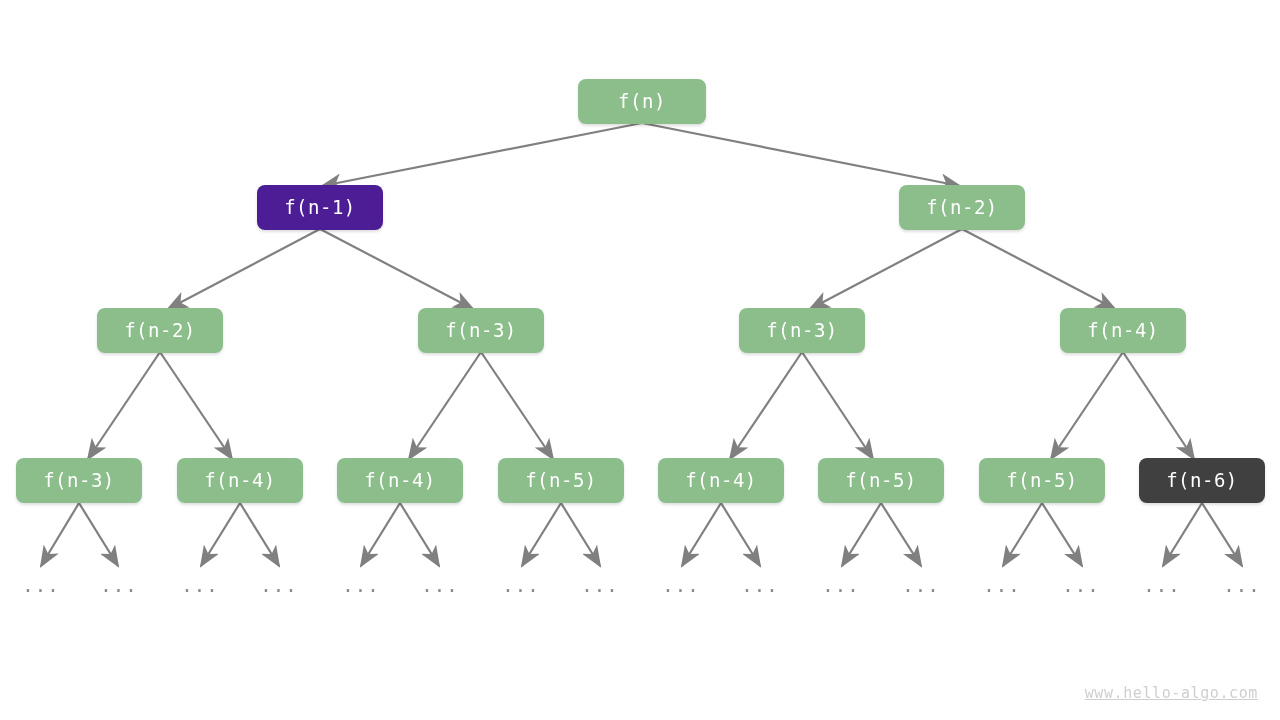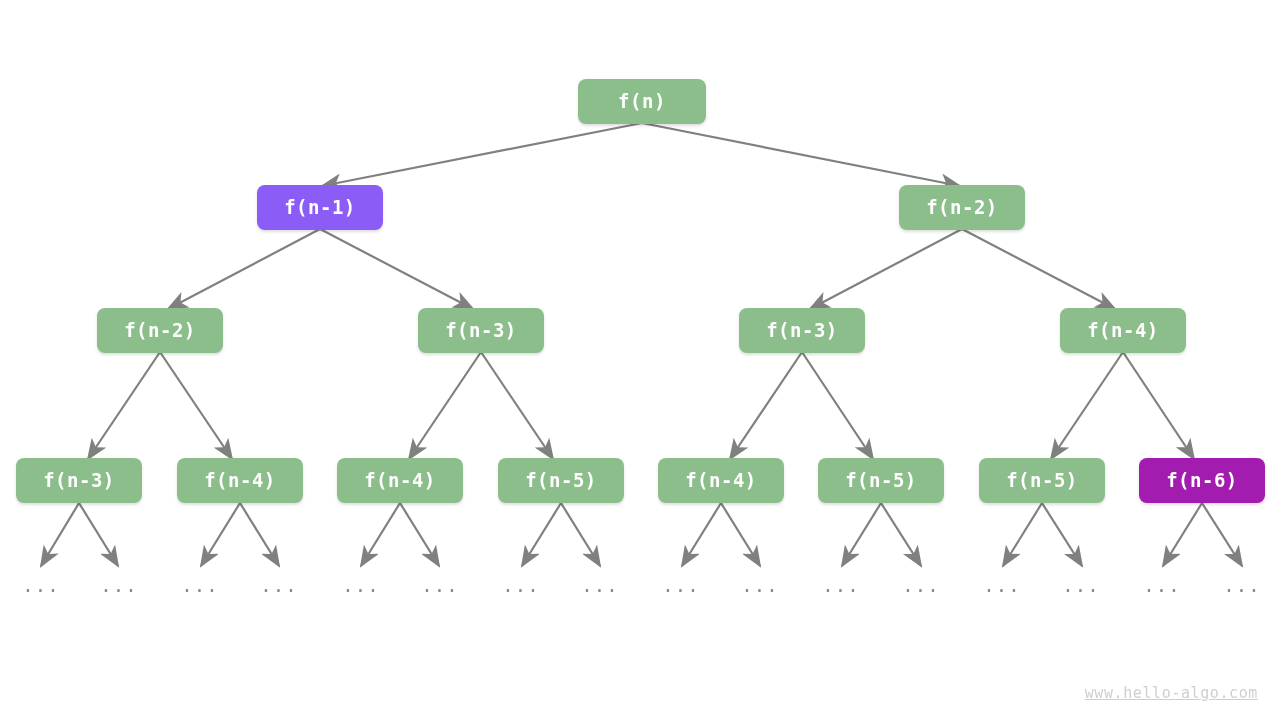--- a/index.html
+++ b/index.html
@@ -31,21 +31,21 @@
     pointer-events: none;
   }
   .node {
     position: absolute;
     box-sizing: border-box;
     background: #8bbe8b;
     border-radius: 8px;
     color: #ffffff;
     font-family: "DejaVu Sans Mono", "Liberation Mono", monospace;
     font-size: 19px;
-    font-weight: bold;
+    font-weight: normal;
     letter-spacing: 0.5px;
     display: flex;
     align-items: center;
     justify-content: center;
     box-shadow: 0 2px 3px rgba(0,0,0,0.13);
     white-space: nowrap;
   }
   .ellipsis {
     position: absolute;
     color: #8a8a8a;
@@ -110,34 +110,34 @@
         <line x1="881" y1="503" x2="921" y2="566" stroke="#808080" stroke-width="2.2" marker-end="url(#arrowhead)"></line>
         <line x1="1042" y1="503" x2="1003" y2="566" stroke="#808080" stroke-width="2.2" marker-end="url(#arrowhead)"></line>
         <line x1="1042" y1="503" x2="1082" y2="566" stroke="#808080" stroke-width="2.2" marker-end="url(#arrowhead)"></line>
         <line x1="1202" y1="503" x2="1163" y2="566" stroke="#808080" stroke-width="2.2" marker-end="url(#arrowhead)"></line>
         <line x1="1202" y1="503" x2="1242" y2="566" stroke="#808080" stroke-width="2.2" marker-end="url(#arrowhead)"></line>
       </g>
   </svg>
 
   <div id="nodes-group">
       <div class="node" style="left: 578px; top: 78.5px; width: 128px; height: 45px; background: rgb(139, 190, 139); color: rgb(255, 255, 255);">f(n)</div>
-      <div class="node" style="left: 257px; top: 184.5px; width: 126px; height: 45px; background: #8b5cf6; color: rgb(255, 255, 255);">f(n-1)</div>
+      <div class="node" style="left: 257px; top: 184.5px; width: 126px; height: 45px; background: #4c1d95; color: rgb(255, 255, 255);">f(n-1)</div>
       <div class="node" style="left: 899px; top: 184.5px; width: 126px; height: 45px; background: rgb(139, 190, 139); color: rgb(255, 255, 255);">f(n-2)</div>
       <div class="node" style="left: 97px; top: 307.5px; width: 126px; height: 45px; background: rgb(139, 190, 139); color: rgb(255, 255, 255);">f(n-2)</div>
       <div class="node" style="left: 418px; top: 307.5px; width: 126px; height: 45px; background: rgb(139, 190, 139); color: rgb(255, 255, 255);">f(n-3)</div>
       <div class="node" style="left: 739px; top: 307.5px; width: 126px; height: 45px; background: rgb(139, 190, 139); color: rgb(255, 255, 255);">f(n-3)</div>
       <div class="node" style="left: 1060px; top: 307.5px; width: 126px; height: 45px; background: rgb(139, 190, 139); color: rgb(255, 255, 255);">f(n-4)</div>
       <div class="node" style="left: 16px; top: 457.5px; width: 126px; height: 45px; background: rgb(139, 190, 139); color: rgb(255, 255, 255);">f(n-3)</div>
       <div class="node" style="left: 177px; top: 457.5px; width: 126px; height: 45px; background: rgb(139, 190, 139); color: rgb(255, 255, 255);">f(n-4)</div>
       <div class="node" style="left: 337px; top: 457.5px; width: 126px; height: 45px; background: rgb(139, 190, 139); color: rgb(255, 255, 255);">f(n-4)</div>
       <div class="node" style="left: 498px; top: 457.5px; width: 126px; height: 45px; background: rgb(139, 190, 139); color: rgb(255, 255, 255);">f(n-5)</div>
       <div class="node" style="left: 658px; top: 457.5px; width: 126px; height: 45px; background: rgb(139, 190, 139); color: rgb(255, 255, 255);">f(n-4)</div>
       <div class="node" style="left: 818px; top: 457.5px; width: 126px; height: 45px; background: rgb(139, 190, 139); color: rgb(255, 255, 255);">f(n-5)</div>
       <div class="node" style="left: 979px; top: 457.5px; width: 126px; height: 45px; background: rgb(139, 190, 139); color: rgb(255, 255, 255);">f(n-5)</div>
-      <div class="node" style="left: 1139px; top: 457.5px; width: 126px; height: 45px; background: #a21caf; color: rgb(255, 255, 255);">f(n-6)</div>
+      <div class="node" style="left: 1139px; top: 457.5px; width: 126px; height: 45px; background: #404040; color: rgb(255, 255, 255);">f(n-6)</div>
     </div>
   <div id="ellipses-group">
       <div class="ellipsis" style="left: 41px; top: 585px; color: rgb(138, 138, 138);">...</div>
       <div class="ellipsis" style="left: 119px; top: 585px; color: rgb(138, 138, 138);">...</div>
       <div class="ellipsis" style="left: 200px; top: 585px; color: rgb(138, 138, 138);">...</div>
       <div class="ellipsis" style="left: 279px; top: 585px; color: rgb(138, 138, 138);">...</div>
       <div class="ellipsis" style="left: 361px; top: 585px; color: rgb(138, 138, 138);">...</div>
       <div class="ellipsis" style="left: 440px; top: 585px; color: rgb(138, 138, 138);">...</div>
       <div class="ellipsis" style="left: 521px; top: 585px; color: rgb(138, 138, 138);">...</div>
       <div class="ellipsis" style="left: 600px; top: 585px; color: rgb(138, 138, 138);">...</div>

